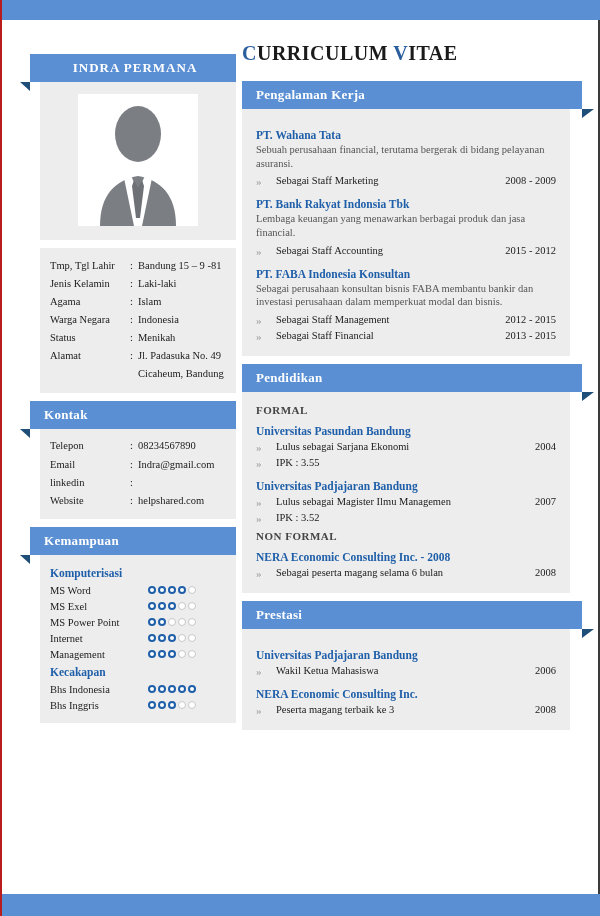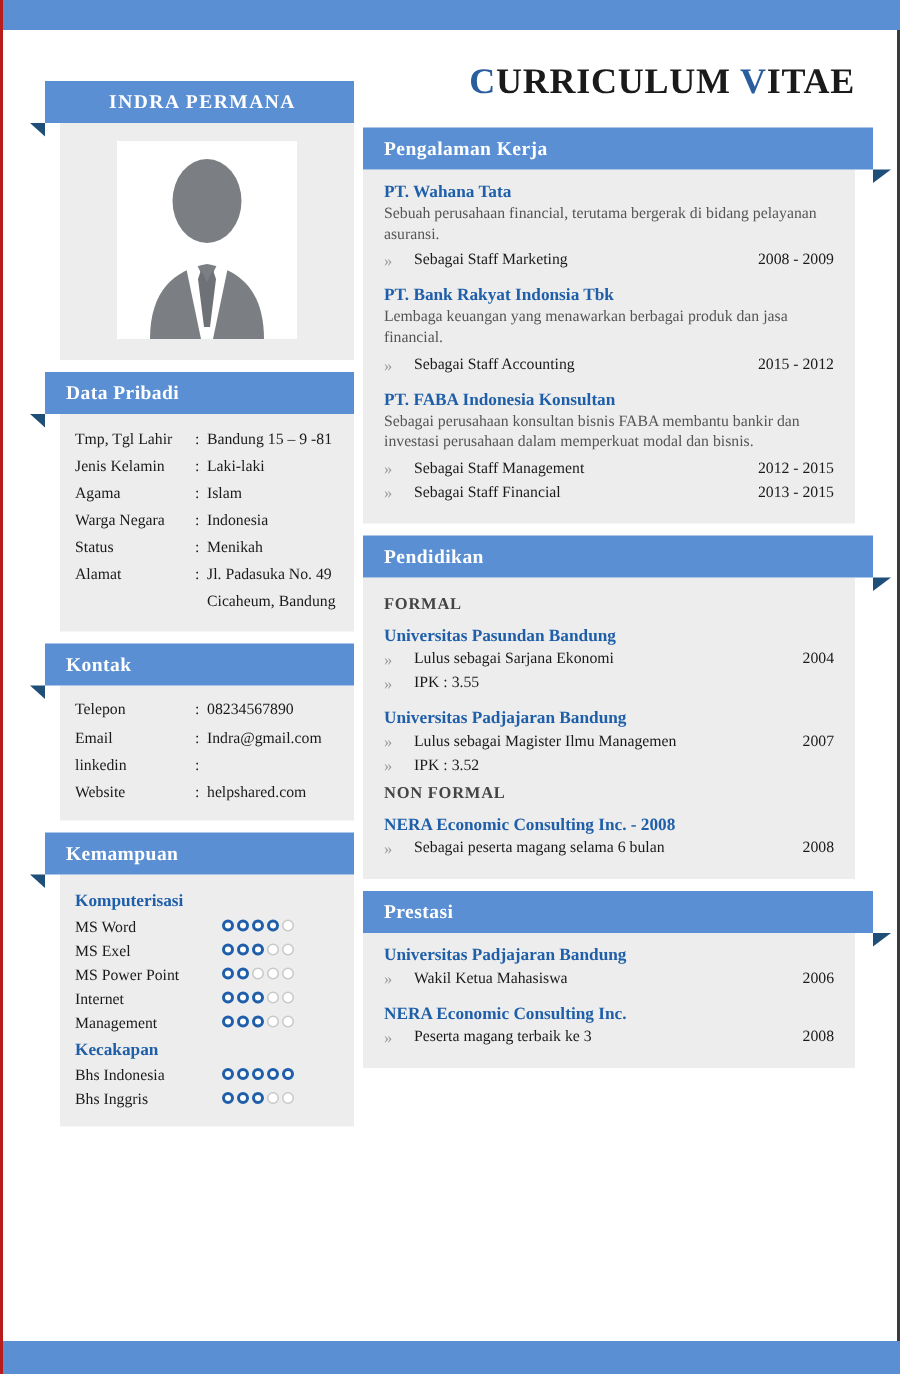--- a/index.html
+++ b/index.html
@@ -80,27 +80,27 @@
   td.sk-d{text-align:left;width:78px;}
   .dot{
     display:inline-block;width:8px;height:8px;border-radius:50%;
     box-sizing:border-box;margin-right:2px;
   }
   .dot.on{border:2.5px solid #1f5fa9;background:#fff;}
   .dot.off{border:1.5px solid #c8c8c8;background:#fff;}
 
   
   .cv-title{
-    text-align:right;font-size:24px;font-weight:bold;color:#1a1a1a;
+    text-align:left;font-size:20px;font-weight:bold;color:#1a1a1a;
     letter-spacing:.5px;margin:0 0 16px 0;
   }
   .cv-title .hi{color:#2a5d9e;}
   .m-body{padding:8px 14px 12px 14px;}
   .org{color:#1f5fa9;font-weight:bold;font-size:11.5px;margin:9px 0 2px 0;}
-  .org:first-child{margin-top:1px;}
+  .org:first-child{margin-top:12px;}
   .desc{font-size:10.5px;color:#555;line-height:1.3;margin:0 0 3px 0;}
   .sub{font-size:11px;color:#444;font-weight:bold;letter-spacing:.5px;margin:4px 0 6px 0;}
   table.items{width:100%;border-collapse:collapse;font-size:10.5px;color:#1a1a1a;}
   table.items td{padding:2px 0;vertical-align:top;}
   td.bul{width:20px;color:#9a9a9a;font-size:11px;padding-left:8px;}
   td.yr{text-align:right;width:60px;white-space:nowrap;}
   .spacer{height:8px;}
 </style>
 </head>
 <body>
@@ -127,24 +127,20 @@
             <path d="M22 132 C22 100 38 86 60 82 C82 86 98 100 98 132 Z" fill="#7b7f83"></path>
             <path d="M52 80 L60 96 L68 80 L74 84 L64 132 L56 132 L46 84 Z" fill="#ffffff"></path>
             <path d="M56 86 L60 94 L64 86 L66 92 L62 124 L58 124 L54 92 Z" fill="#6e7276"></path>
           </svg>
         </div>
       </div>
 
       <div class="spacer"></div>
 
       <div>
-        <div class="ribbon side-ribbon">
-          <span>Data Pribadi</span>
-          <span class="fold"></span>
-        </div>
         <div class="panel">
           <div class="panel-body">
             <table class="kv">
               <tbody id="personal-rows">
                   <tr>
                     <td class="kv-k">Tmp, Tgl Lahir</td>
                     <td class="kv-s">:</td>
                     <td>Bandung 15 – 9 -81</td>
                   </tr>
                   <tr>

